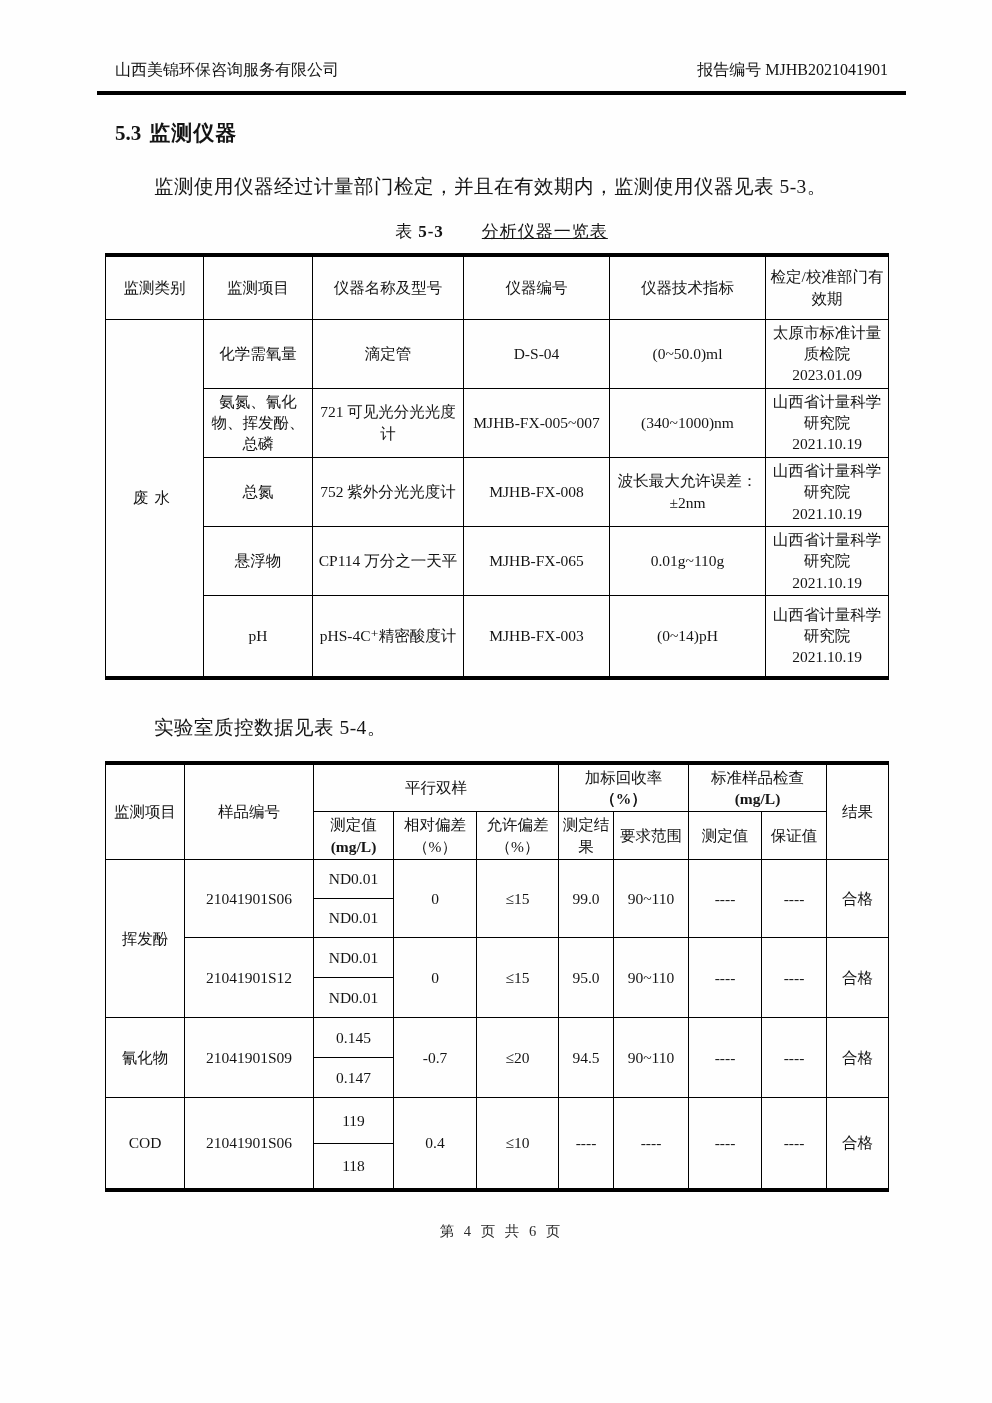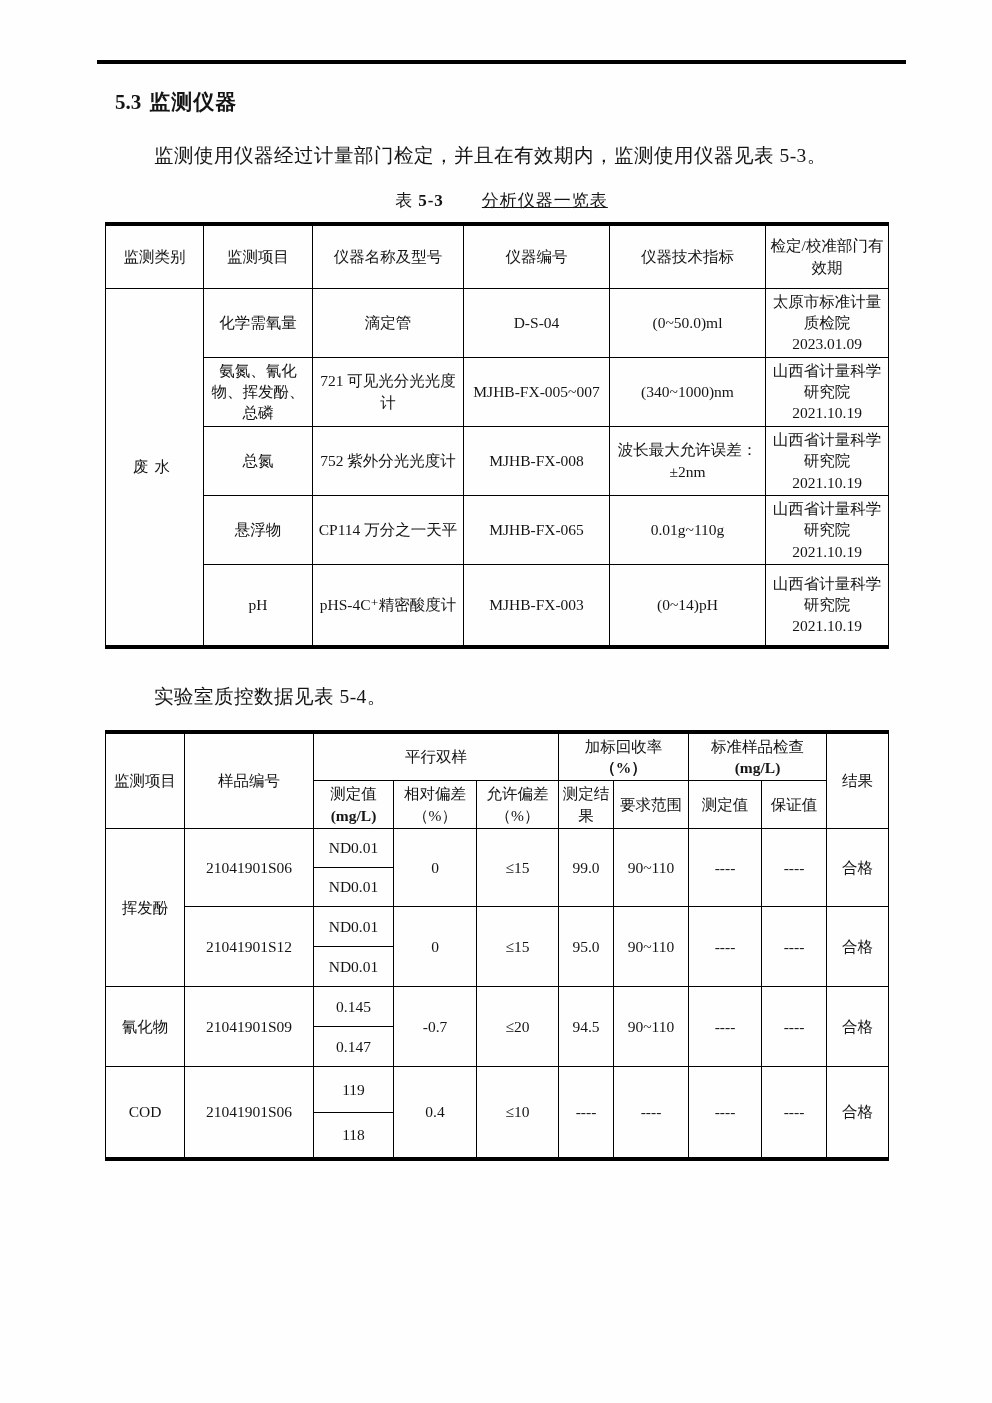--- a/index.html
+++ b/index.html
@@ -85,20 +85,24 @@
     letter-spacing: 3px;
     margin-top: 24px;
     color: #2a2a2a;
   }
 </style>
 </head>
 <body>
 
 <div class="page">
 
+  <div class="doc-header">
+    <span>山西美锦环保咨询服务有限公司</span>
+    <span>报告编号 MJHB2021041901</span>
+  </div>
   <div class="header-rule"></div>
 
   <div class="section-heading">
     <span class="sec-num">5.3</span><span>监测仪器</span>
   </div>
 
   <p class="body-paragraph">监测使用仪器经过计量部门检定，并且在有效期内，监测使用仪器见表 5-3。</p>
 
   <div class="table-caption">
     <span>表</span><span class="cap-num">5-3</span><span class="cap-title">分析仪器一览表</span>
@@ -270,14 +274,15 @@
       <td rowspan="2">----</td>
       <td rowspan="2">----</td>
       <td rowspan="2">合格</td>
     </tr>
     <tr style="height:46px">
       <td>118</td>
     </tr>
   </tbody>
     </table>
 
+  <div class="page-footer">第 4 页 共 6 页</div>
 
 </div>
 
 </body></html>

